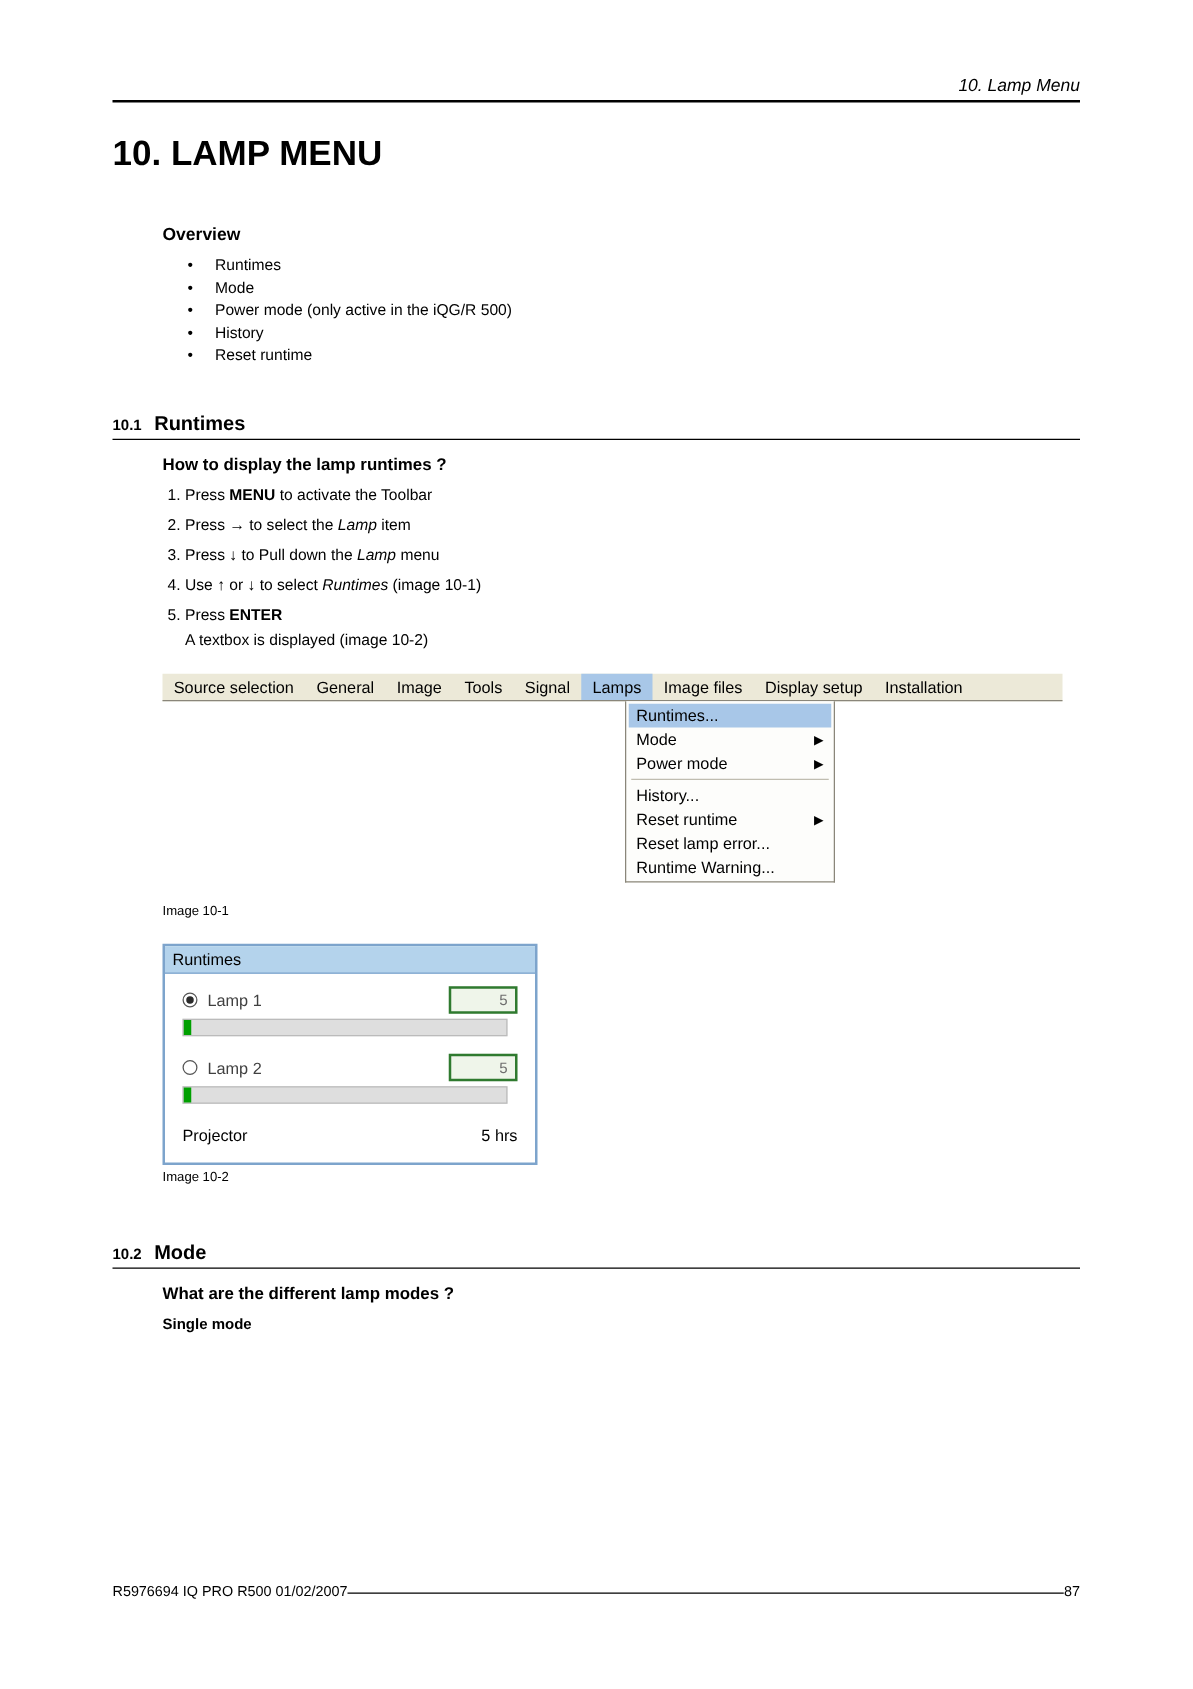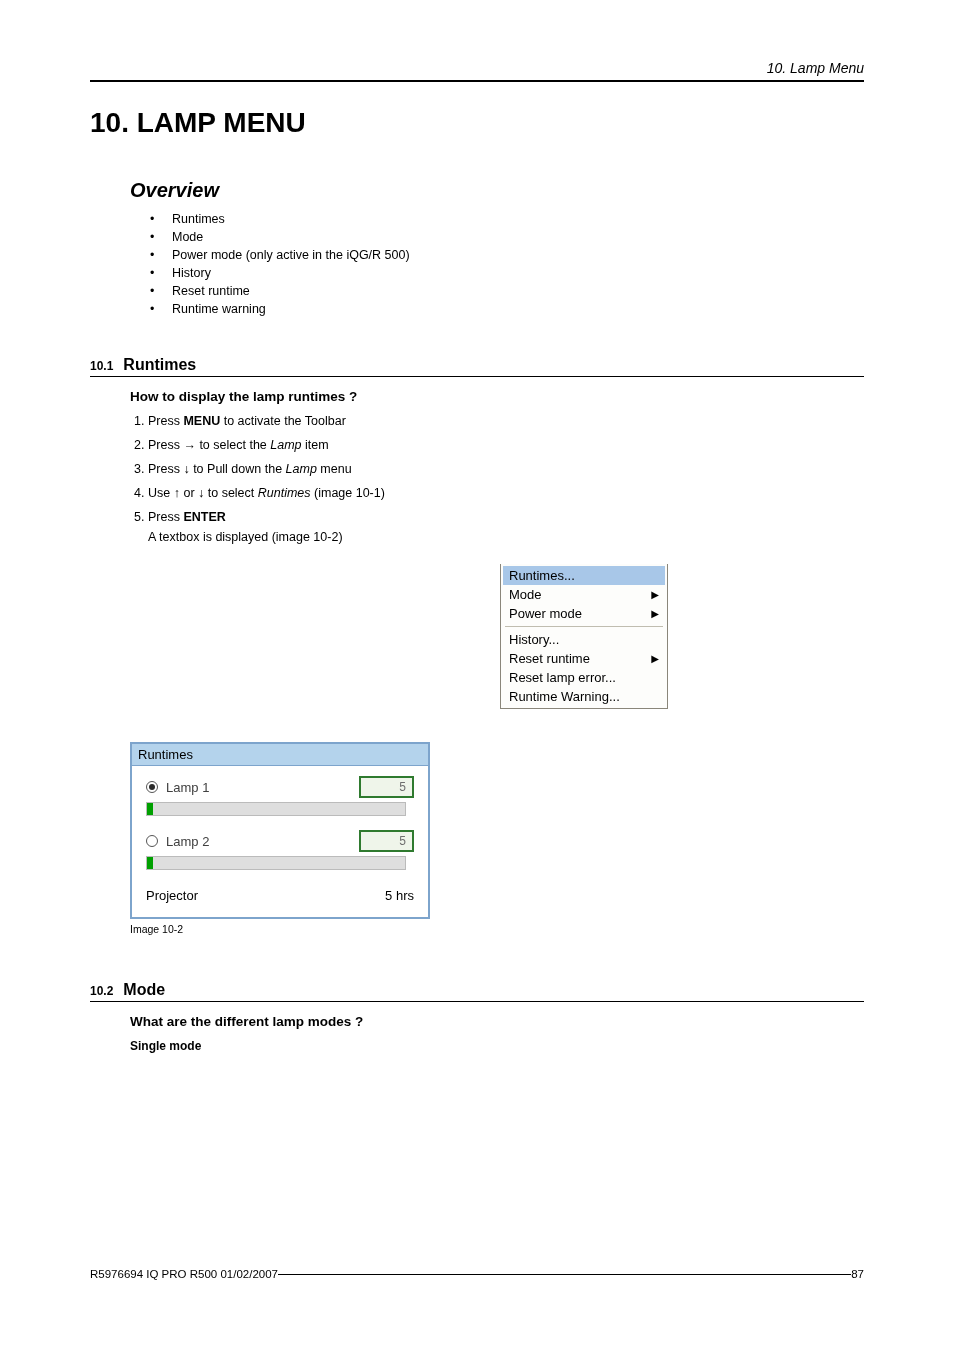--- a/index.html
+++ b/index.html
@@ -25,23 +25,22 @@
     margin-bottom: 25px;
   }
   .chapter-title {
     font-size: 28px;
     font-weight: bold;
     margin-bottom: 40px;
   }
   .indent { margin-left: 40px; }
   .overview-h {
     font-weight: bold;
-    font-size: 20px;
+    font-size: 14px;
     margin-bottom: 10px;
-    font-style: italic;
   }
   ul.overview-list {
     list-style: none;
     padding: 0;
     margin: 0 0 40px 20px;
     font-size: 12.5px;
   }
   ul.overview-list li { margin-bottom: 4px; }
   ul.overview-list li::before {
     content: "•";
@@ -199,21 +198,20 @@
   <div class="chapter-title">10.  LAMP MENU</div>
 
   <div class="indent">
     <div class="overview-h">Overview</div>
     <ul class="overview-list">
       <li>Runtimes</li>
       <li>Mode</li>
       <li>Power mode (only active in the iQG/R 500)</li>
       <li>History</li>
       <li>Reset runtime</li>
-      <li>Runtime warning</li>
     </ul>
   </div>
 
   <div class="section-row">
     <span class="section-num">10.1</span>
     <span class="section-title">Runtimes</span>
   </div>
 
   <div class="indent">
     <div class="sub-h">How to display the lamp runtimes ?</div>
@@ -230,20 +228,31 @@
       <li>
         <span>Use ↑ or ↓ to select </span><i>Runtimes</i><span> (image 10-1)</span>
       </li>
       <li>
         <span>Press </span><b>ENTER</b>
         <div class="step-sub">A textbox is displayed (image 10-2)</div>
       </li>
     </ol>
 
     <div class="menubar-fig">
+      <div class="menubar">
+        <div class="mitem">Source selection</div>
+        <div class="mitem">General</div>
+        <div class="mitem">Image</div>
+        <div class="mitem">Tools</div>
+        <div class="mitem">Signal</div>
+        <div class="mitem selected">Lamps</div>
+        <div class="mitem">Image files</div>
+        <div class="mitem">Display setup</div>
+        <div class="mitem">Installation</div>
+      </div>
       <div class="dropdown-wrap">
         <div class="dropdown">
           <div class="dd-item selected">
             <span>Runtimes...</span>
           </div>
           <div class="dd-item">
             <span>Mode</span>
             <span class="arrow-right">▶</span>
           </div>
           <div class="dd-item">
@@ -261,20 +270,21 @@
           <div class="dd-item">
             <span>Reset lamp error...</span>
           </div>
           <div class="dd-item">
             <span>Runtime Warning...</span>
           </div>
         </div>
         <div class="dd-spacer"></div>
       </div>
     </div>
+    <div class="caption">Image 10-1</div>
 
     <div class="runtimes-dialog">
       <div class="titlebar">Runtimes</div>
       <div class="body">
         <div class="rt-row">
           <div class="rt-left">
             <span class="radio selected"></span>
             <span>Lamp 1</span>
           </div>
           <div class="rt-value">5</div>

